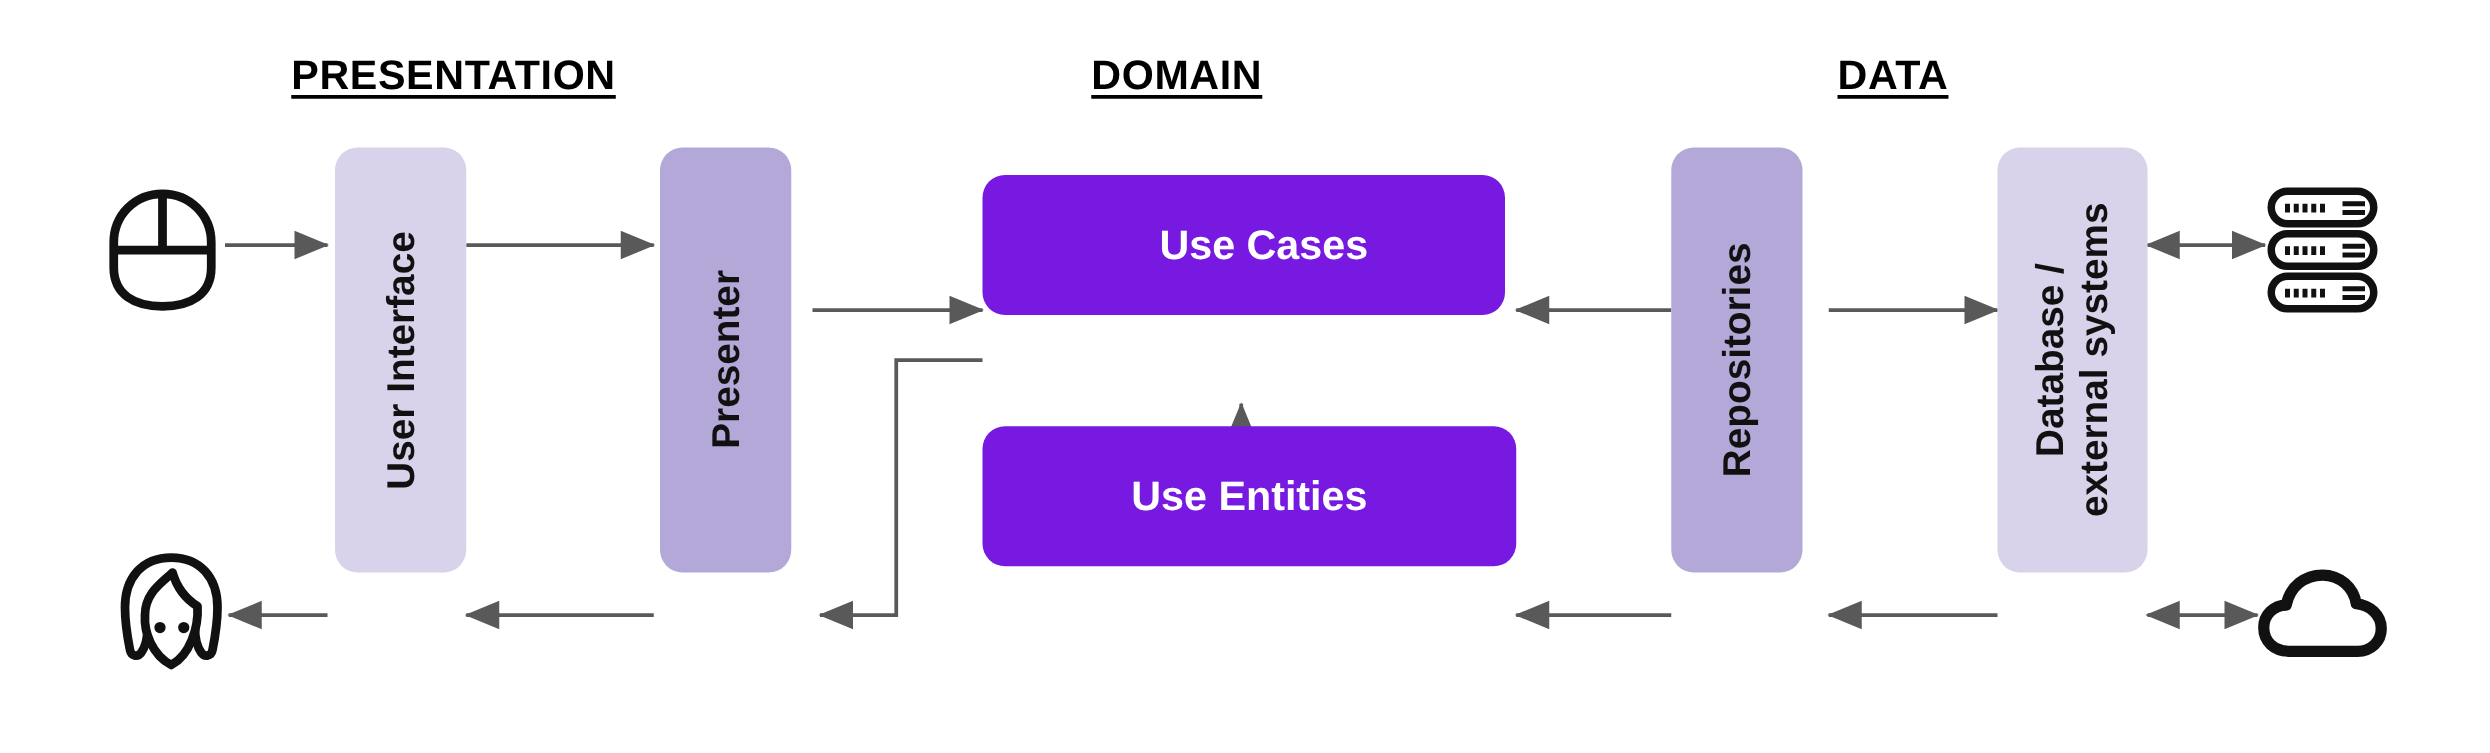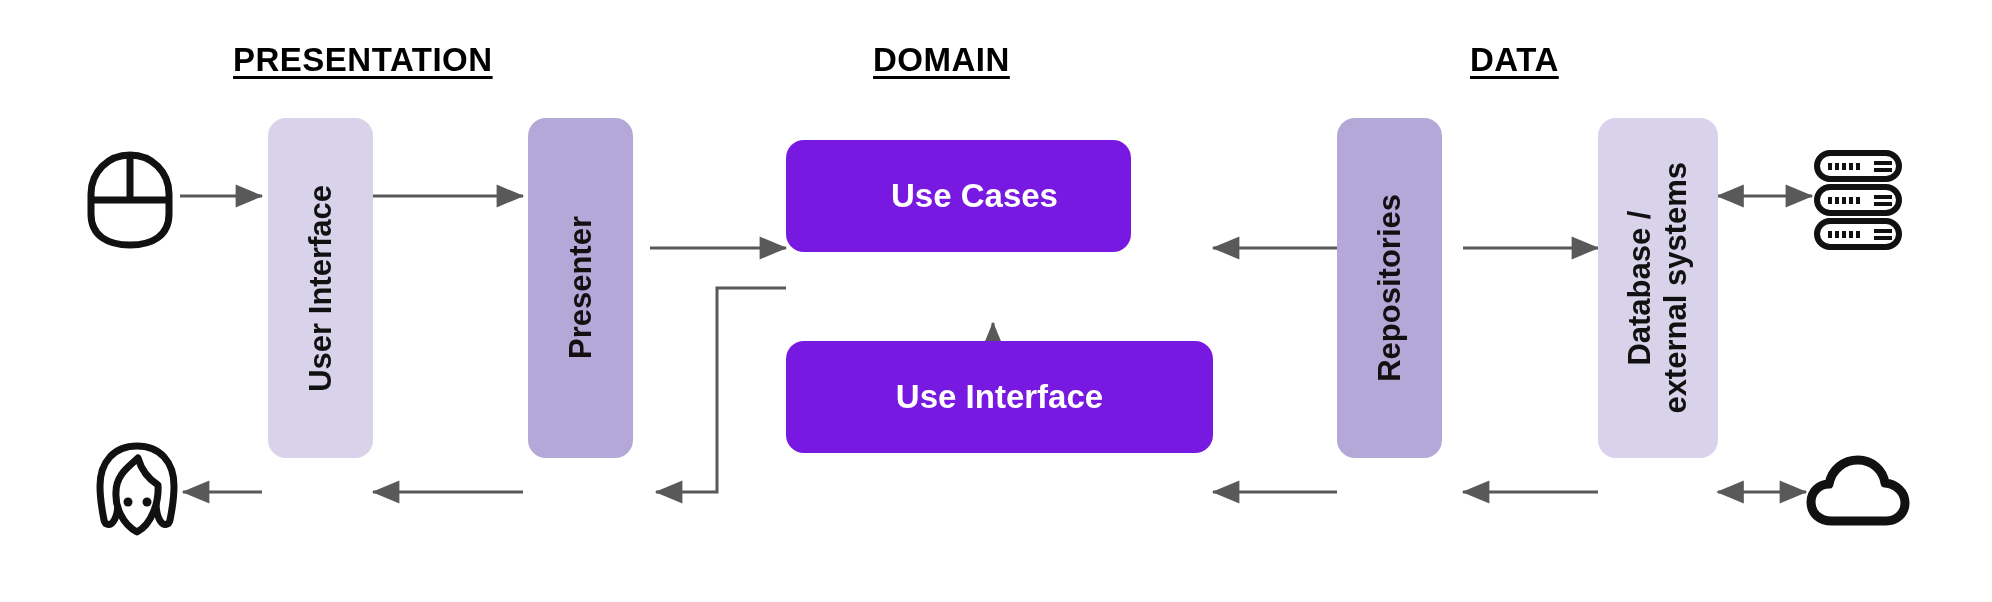--- a/index.html
+++ b/index.html
@@ -128,26 +128,26 @@
   </svg>
 
   <div class="box lav-light" style="left:268px; top:118px; width:105px; height:340px;">
     <span class="box-label-v">User Interface</span>
   </div>
 
   <div class="box lav-dark" style="left:528px; top:118px; width:105px; height:340px;">
     <span class="box-label-v">Presenter</span>
   </div>
 
-  <div class="box purple" style="left:786px; top:140px; width:345px; height:112px;padding-left:32px;">
+  <div class="box purple" style="left:786px; top:140px; width:418px; height:112px;padding-left:32px;">
     <span class="box-label-h">Use Cases</span>
   </div>
 
   <div class="box purple" style="left:786px; top:341px; width:427px; height:112px;">
-    <span class="box-label-h">Use Interface</span>
+    <span class="box-label-h">Use Entities</span>
   </div>
 
   <div class="box lav-dark" style="left:1337px; top:118px; width:105px; height:340px;">
     <span class="box-label-v">Repositories</span>
   </div>
 
   <div class="box lav-light" style="left:1598px; top:118px; width:120px; height:340px;">
     <span class="box-label-v two-line">Database /
 external systems</span>
   </div>

